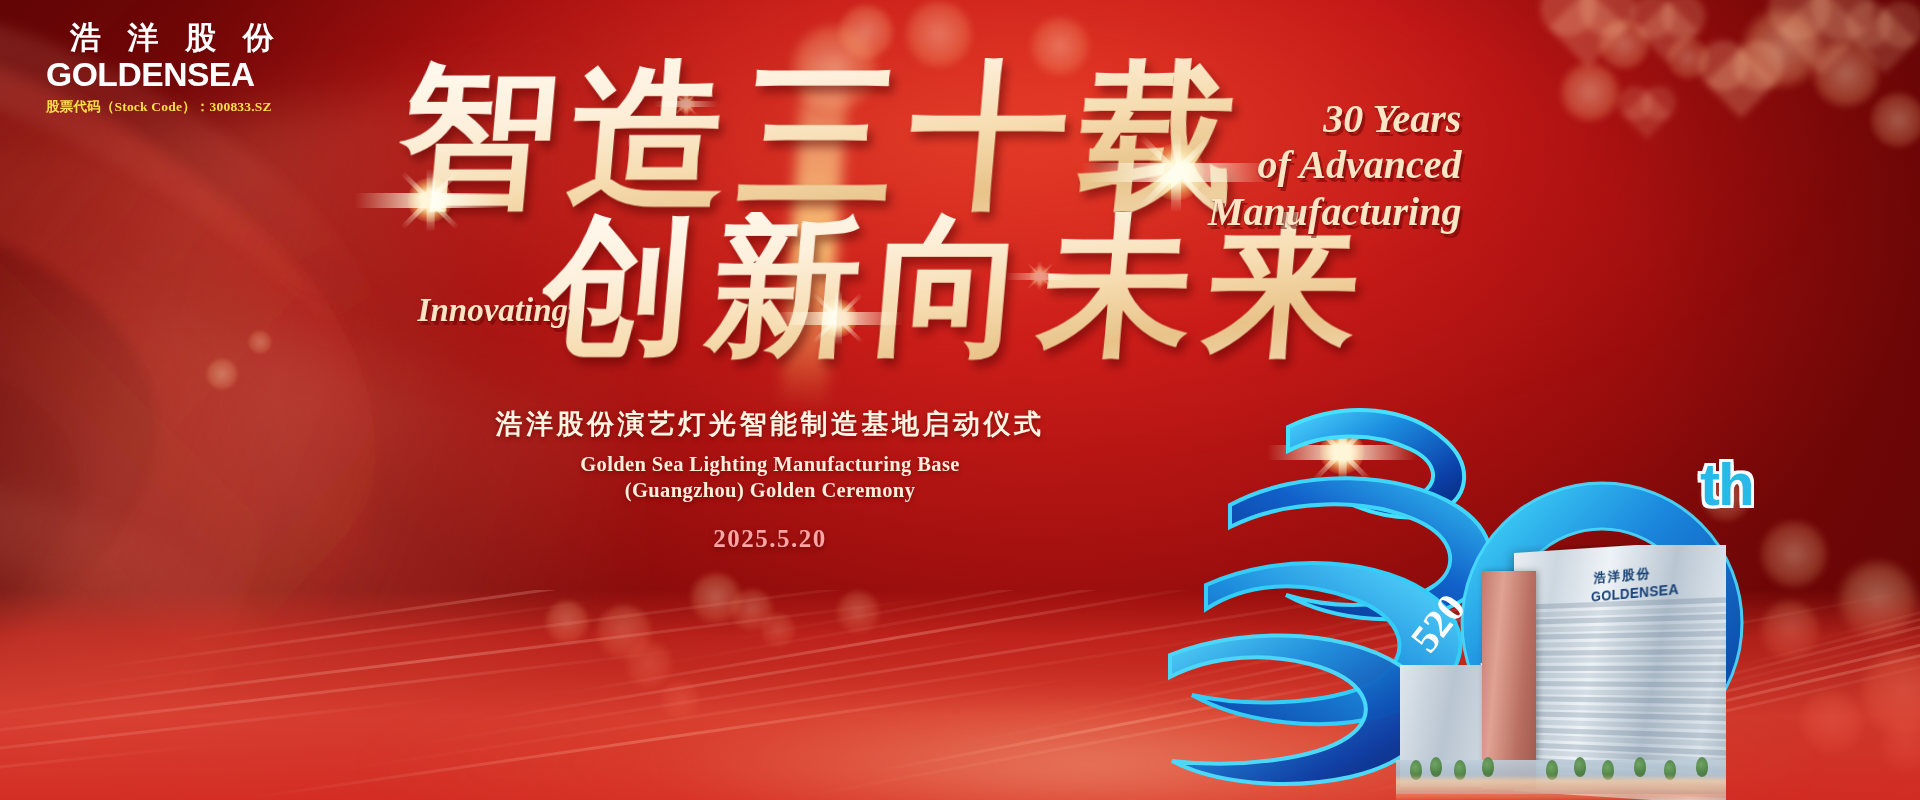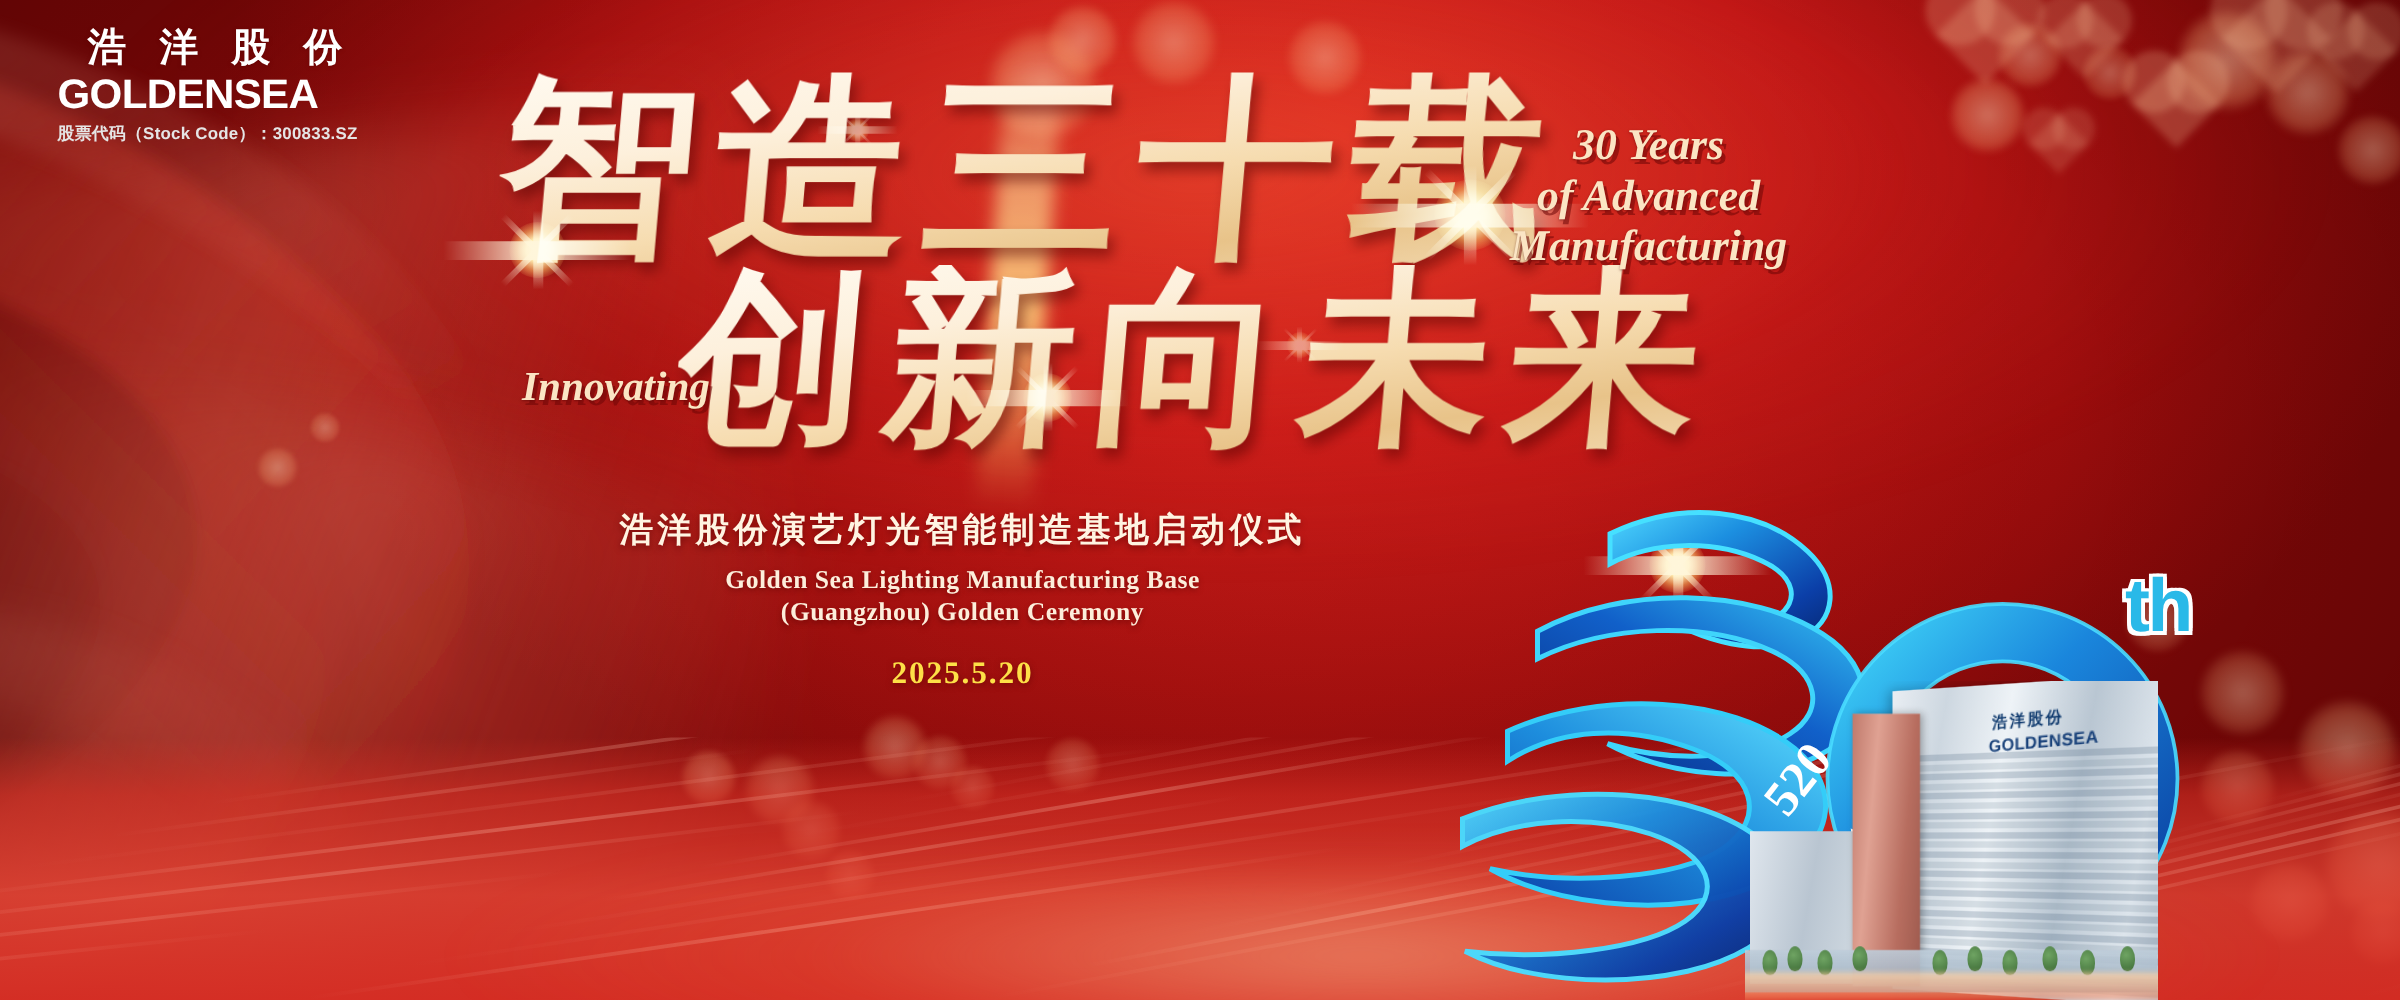--- a/index.html
+++ b/index.html
@@ -78,22 +78,22 @@
     padding-left:24px;
   }
   .logo-en{
     color:#ffffff;font-size:33px;font-weight:700;letter-spacing:-.5px;
     line-height:1;margin-top:3px;
     font-family:"Liberation Sans",sans-serif;
     transform:scaleX(1.02);transform-origin:left;
     white-space:nowrap;
   }
   .logo-code{
-    color:#e5e5e5;font-size:13.5px;font-weight:700;margin-top:7px;letter-spacing:.2px;
-    font-family:Liberation Sans, sans-serif;
+    color:#fde047;font-size:13.5px;font-weight:700;margin-top:7px;letter-spacing:.2px;
+    font-family:Liberation Serif, serif;
     white-space:nowrap;
   }
 
   
   .hl-wrap{position:absolute;left:0;top:0;width:100%;height:100%;}
 
   .hl1,.hl2{
     position:absolute;white-space:nowrap;
     font-family:"Liberation Serif","DejaVu Serif",serif;
     font-weight:700;
@@ -126,37 +126,37 @@
 
   
   .eng{
     position:absolute;
     font-family:"Liberation Serif","DejaVu Serif",serif;
     font-style:italic;font-weight:700;
     color:#fbe5c4;
     text-shadow:3px 4px 0 rgba(110,6,6,.55), 0 1px 2px rgba(70,0,0,.5);
     line-height:1.16;
   }
-  .eng-right{left:1208px;top:96px;font-size:35px;text-align:center;}
+  .eng-right{left:1208px;top:96px;font-size:40px;text-align:right;}
   .eng-left{left:300px;top:255px;width:268px;font-size:33px;text-align:right;margin-top:36px;}
 
   
   .sub{position:absolute;left:470px;top:406px;width:600px;text-align:center;}
   .sub-cn{
     color:#fff4e2;font-size:27px;font-weight:700;letter-spacing:3.5px;
     font-family:"Liberation Sans","DejaVu Sans",sans-serif;
     text-shadow:0 2px 5px rgba(90,0,0,.6);
   }
   .sub-en{
     margin-top:9px;color:#fdeedb;font-size:20.5px;line-height:1.28;
     font-family:"Liberation Serif","DejaVu Serif",serif;font-weight:700;
     letter-spacing:.4px;text-shadow:0 2px 4px rgba(90,0,0,.55);
   }
   .sub-date{
-    margin-top:22px;color:#fde047;font-size:25px;font-weight:700;letter-spacing:1.5px;
+    margin-top:22px;color:#fca5a5;font-size:25px;font-weight:700;letter-spacing:1.5px;
     font-family:"Liberation Serif","DejaVu Serif",serif;
     text-shadow:0 2px 5px rgba(90,0,0,.6);
   }
 
   
   .emblem{position:absolute;left:1110px;top:355px;width:810px;height:445px;}
   .emblem svg{position:absolute;left:0;top:0;}
 
   .badge-th{
     position:absolute;left:1700px;top:455px;

